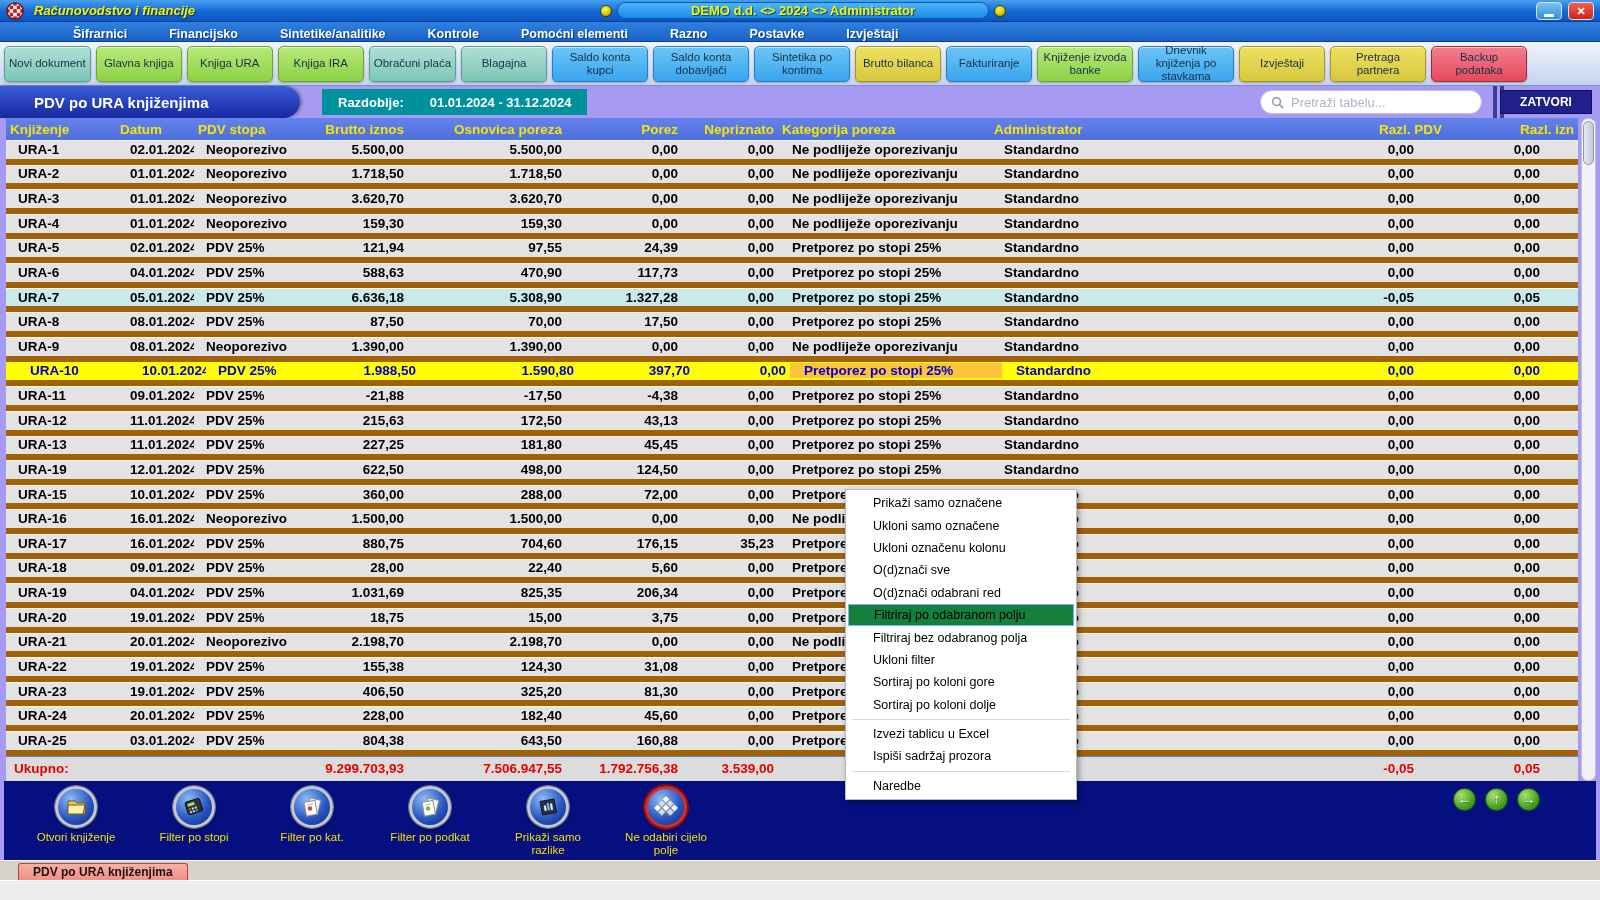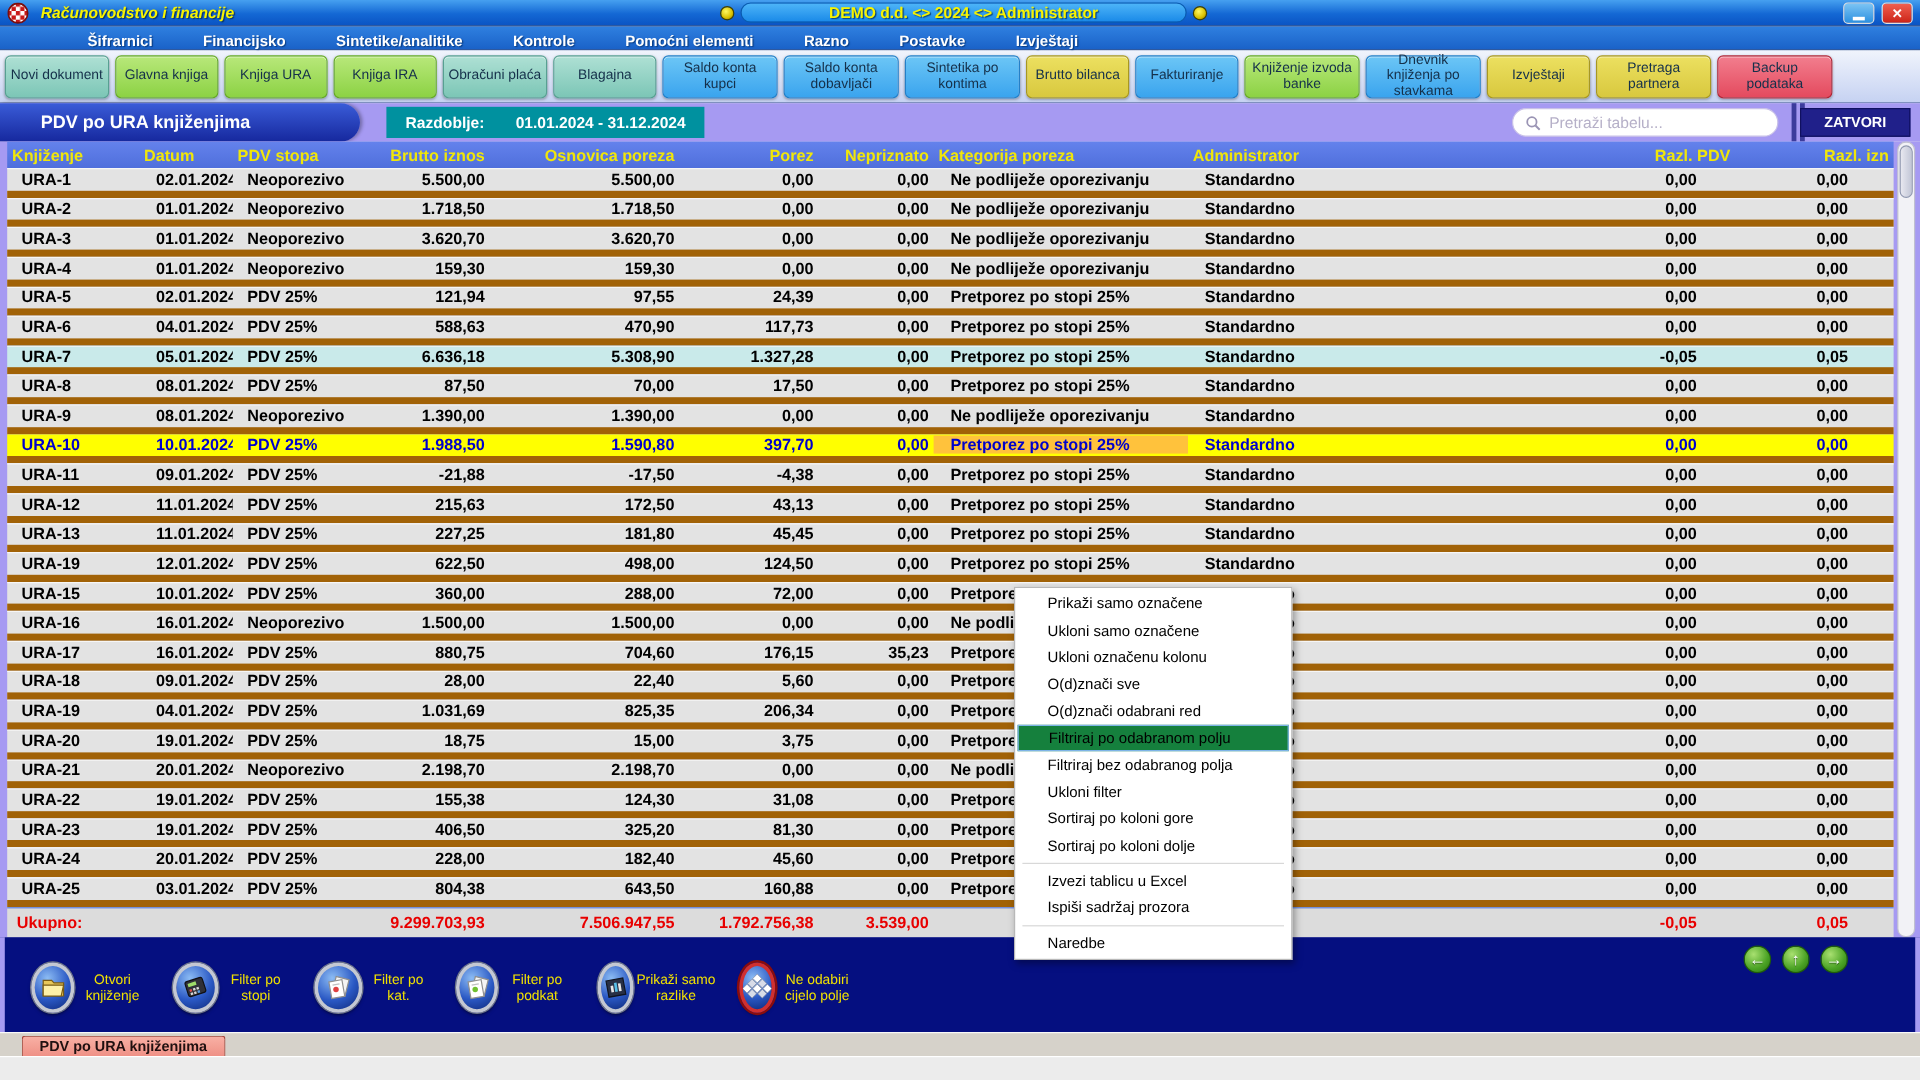--- a/index.html
+++ b/index.html
@@ -43,41 +43,41 @@
   .close-report { position:absolute; right:8px; top:4px; width:92px; height:24px; background:#20208a; color:#fff; font-weight:bold; font-size:12px; display:flex; align-items:center; justify-content:center; cursor:pointer; border:1px solid #101060; }
 
   
   .grid-row { display:grid; grid-template-columns:110px 78px 102px 112px 158px 116px 96px 212px 1fr 140px 132px; }
   .table-area { position:relative; background:#a69af2; }
   .table-inner { margin-left:6px; margin-right:22px; }
   .thead { height:22px; background:linear-gradient(#6482ec,#4f6fdc); color:#f0e60a; font-weight:bold; font-size:13.5px; align-items:center; }
   .thead .c { padding:0 4px; white-space:nowrap; overflow:hidden; }
   .trow { height:24.64px; background:#e3e3e3; border-bottom:6px solid #a16207; align-items:center; font-weight:bold; font-size:13.5px; color:#000; box-shadow:inset 0 1px 0 #f6f6f6; }
   .trow.cyan { background:#c9eaea; }
-  .trow.selected { background:#ffff00; color:#0000cc; box-shadow:none; }
+  .trow.selected { background:#ffff00; color:#0000cc; box-shadow:none;padding-left:12px; }
   .trow.selected .sel-cell { background:#ffc23c; }
   .c { padding:0 4px; white-space:nowrap; overflow:hidden; }
   .al { text-align:left; } .ar { text-align:right; }
   .c0 { padding-left:12px; } .c1 { padding-left:14px; } .c2 { padding-left:12px; }
   .c7 { padding-left:14px; } .c8 { padding-left:14px; }
   .c9 { padding-right:32px; } .c10 { padding-right:38px; }
   .totals { height:25px; background:#dcdcdc; border-top:1px solid #5c80dc; align-items:center; font-weight:bold; font-size:13.5px; color:#e80000; }
   .totals .c0 { padding-left:8px; }
   .scrollbar { position:absolute; top:0; right:4px; width:15px; height:100%; background:#f2f2f6; border:1px solid #c0c0d0; border-radius:7px; }
   .scroll-thumb { position:absolute; top:2px; left:1px; width:11px; height:44px; border-radius:6px; background:linear-gradient(90deg,#e8e8f0,#c2c6d6); border:1px solid #9098b0; }
 
   
   .ctx-menu { position:absolute; left:845px; top:371px; width:232px; background:#fff; border:1px solid #b8b8b8; box-shadow:2px 3px 6px rgba(0,0,0,.35); padding:2px 0; z-index:50; }
   .ctx-item { height:22.4px; display:flex; align-items:center; padding-left:27px; font-size:12.5px; color:#000; cursor:default; }
   .ctx-item.hl { background:#15803d; border:1px solid #7eb4e8; margin:0 2px; padding-left:25px; }
   .ctx-sep { height:1px; background:#d8d8d8; margin:3px 6px; }
 
   
   .navy { height:79px; background:#050f80; border-left:4px solid #a69af2; border-right:4px solid #a69af2; position:relative; display:flex; padding-left:22px; gap:18px; }
-  .tool-big { width:100px; display:flex; flex-direction:row; align-items:center; padding-top:5px; cursor:pointer; }
+  .tool-big { width:100px; display:flex; flex-direction:column; align-items:center; padding-top:5px; cursor:pointer; }
   .orb { width:42px; height:42px; border-radius:50%; background:radial-gradient(circle at 35% 28%, #8cbcf4, #2a58c4 55%, #0e2878); border:3px solid #c4c8d2; box-shadow:0 0 0 1px #707888, 0 2px 3px rgba(0,0,0,.5); display:flex; align-items:center; justify-content:center; }
   .orb.red-ring { border-color:#d03030; box-shadow:0 0 0 2px #8a0c0c, 0 2px 3px rgba(0,0,0,.5); }
   .tool-big .lbl { margin-top:3px; color:#f0e000; font-size:11.5px; text-align:center; line-height:1.15; }
   .nav-arrows { position:absolute; right:56px; top:7px; display:flex; gap:9px; }
   .nav-circle { width:23px; height:23px; border-radius:50%; background:radial-gradient(circle at 35% 30%, #a8e070, #4aa224 60%, #2a7410); border:1px solid #1e5c0c; color:#fff; font-weight:bold; font-size:14px; display:flex; align-items:center; justify-content:center; cursor:pointer; text-shadow:0 1px 1px #1a4a08; }
 
   
   .statusbar { height:20px; background:#d6d2ca; border-top:1px solid #f8f8f8; display:flex; align-items:flex-end; padding-left:18px; }
   .status-tab { height:17px; background:linear-gradient(#f8b0a4,#ef9186); border:1px solid #a8483c; border-bottom:none; border-radius:3px 3px 0 0; font-weight:bold; font-size:12px; color:#201010; display:flex; align-items:center; padding:0 14px; }
   .footer-strip { height:18px; background:#ececec; border-top:1px solid #fff; }

